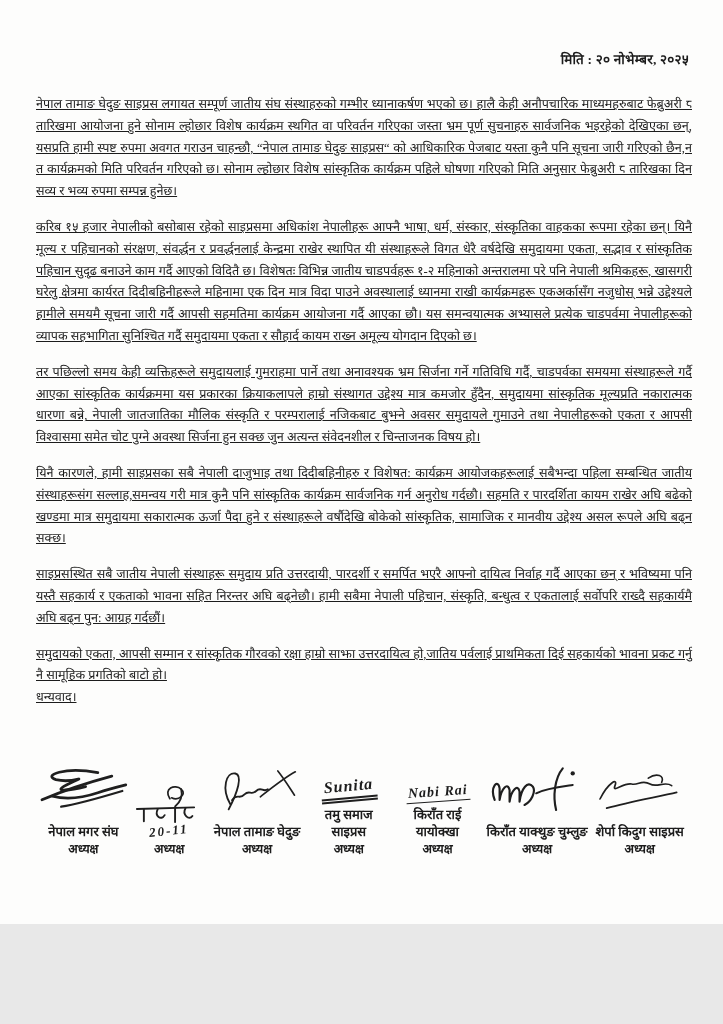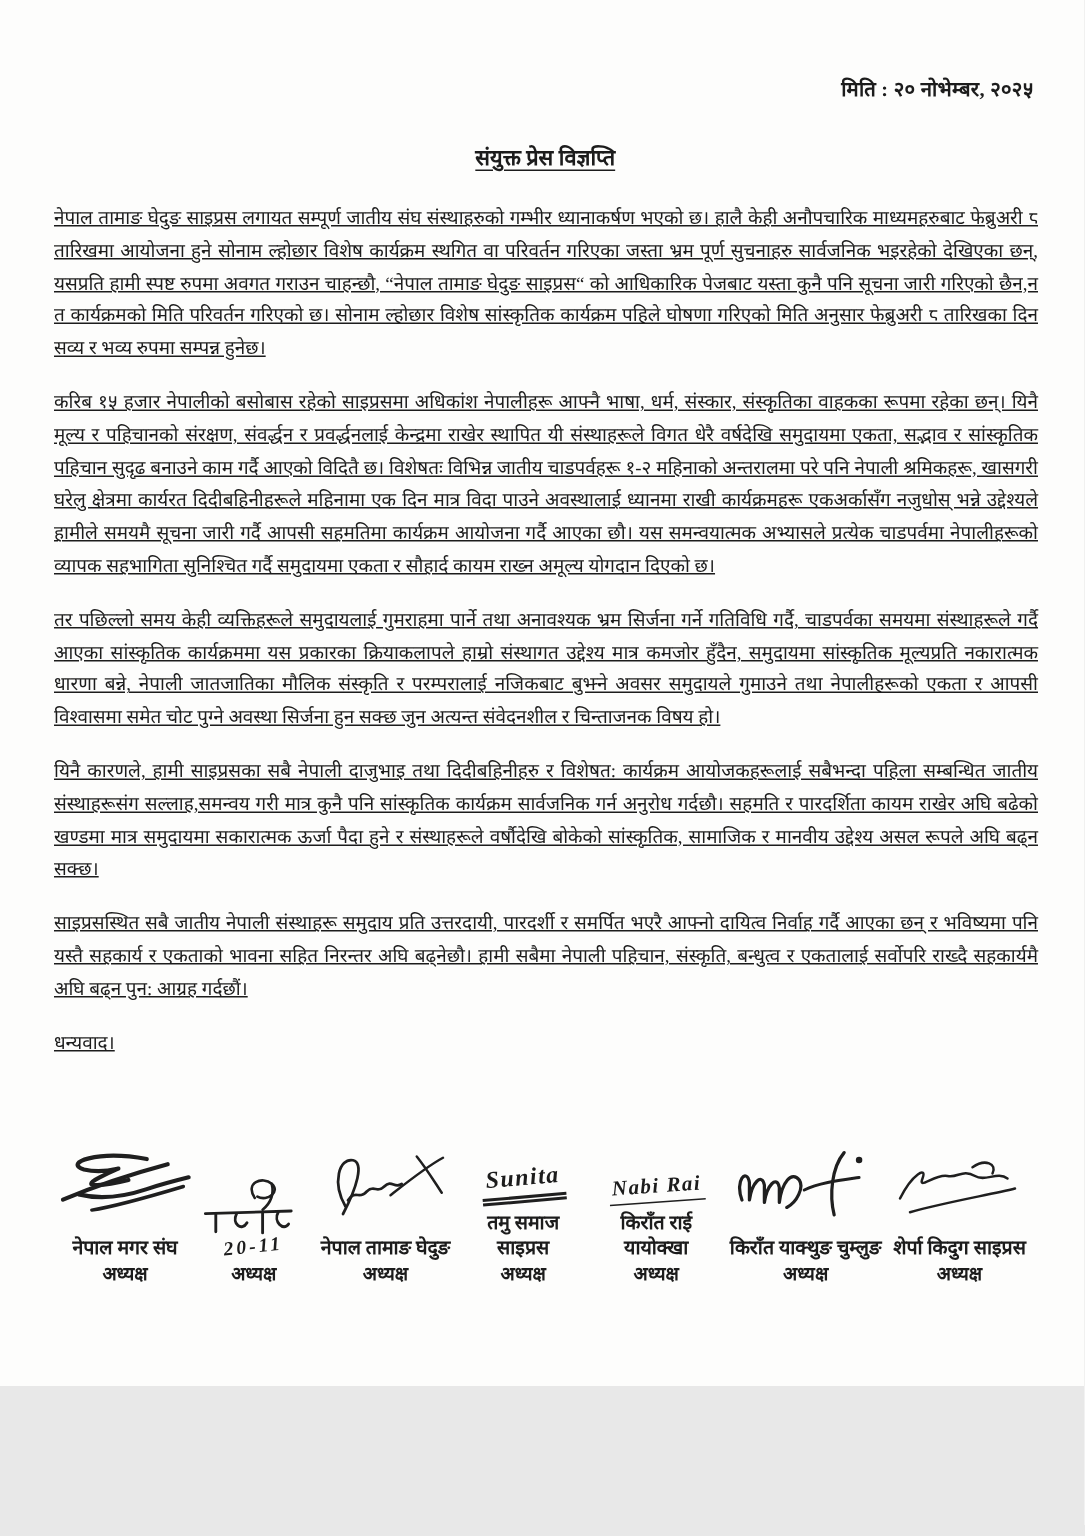--- a/index.html
+++ b/index.html
@@ -85,28 +85,28 @@
     text-align:left;line-height:1.4;
   }
 </style>
 </head>
 <body>
 
 <div class="page">
 
   <div class="date-line">मिति : २० नोभेम्बर, २०२५</div>
 
-  <div class="doc-title">संयुक्त प्रेस विज्ञप्ति</div>
 
   <div class="body-text">
     <p class="para">नेपाल तामाङ घेदुङ साइप्रस लगायत सम्पूर्ण जातीय संघ संस्थाहरुको गम्भीर ध्यानाकर्षण भएको छ। हालै केही अनौपचारिक माध्यमहरुबाट फेब्रुअरी ८ तारिखमा आयोजना हुने सोनाम ल्होछार विशेष कार्यक्रम स्थगित वा परिवर्तन गरिएका जस्ता भ्रम पूर्ण सुचनाहरु सार्वजनिक भइरहेको देखिएका छन्, यसप्रति हामी स्पष्ट रुपमा अवगत गराउन चाहन्छौ, “नेपाल तामाङ घेदुङ साइप्रस“ को आधिकारिक पेजबाट यस्ता कुनै पनि सूचना जारी गरिएको छैन,न त कार्यक्रमको मिति परिवर्तन गरिएको छ। सोनाम ल्होछार विशेष   सांस्कृतिक कार्यक्रम पहिले घोषणा गरिएको मिति अनुसार फेब्रुअरी ८ तारिखका दिन सव्य र भव्य रुपमा सम्पन्न हुनेछ।</p>
     <p class="para">करिब १५ हजार नेपालीको बसोबास रहेको साइप्रसमा अधिकांश नेपालीहरू आफ्नै भाषा, धर्म, संस्कार, संस्कृतिका वाहकका रूपमा रहेका छन्। यिनै मूल्य र पहिचानको संरक्षण, संवर्द्धन र प्रवर्द्धनलाई केन्द्रमा राखेर स्थापित यी संस्थाहरूले विगत धेरै वर्षदेखि समुदायमा एकता, सद्भाव र सांस्कृतिक पहिचान सुदृढ बनाउने काम गर्दै आएको विदितै छ। विशेषतः विभिन्न जातीय चाडपर्वहरू १-२ महिनाको अन्तरालमा परे पनि नेपाली श्रमिकहरू, खासगरी घरेलु क्षेत्रमा कार्यरत दिदीबहिनीहरूले महिनामा एक दिन मात्र विदा पाउने अवस्थालाई ध्यानमा राखी कार्यक्रमहरू एकअर्कासँग नजुधोस् भन्ने उद्देश्यले हामीले समयमै सूचना जारी गर्दै आपसी सहमतिमा कार्यक्रम आयोजना गर्दै आएका छौ। यस समन्वयात्मक अभ्यासले प्रत्येक चाडपर्वमा नेपालीहरूको व्यापक सहभागिता सुनिश्चित गर्दै समुदायमा एकता र सौहार्द कायम राख्न अमूल्य योगदान दिएको छ।</p>
     <p class="para">तर पछिल्लो समय केही व्यक्तिहरूले समुदायलाई गुमराहमा पार्ने तथा अनावश्यक भ्रम सिर्जना गर्ने गतिविधि गर्दै, चाडपर्वका समयमा संस्थाहरूले गर्दै आएका सांस्कृतिक कार्यक्रममा यस प्रकारका क्रियाकलापले हाम्रो संस्थागत उद्देश्य मात्र कमजोर हुँदैन, समुदायमा सांस्कृतिक मूल्यप्रति नकारात्मक धारणा बन्ने, नेपाली जातजातिका मौलिक संस्कृति र परम्परालाई नजिकबाट बुझ्ने अवसर समुदायले गुमाउने तथा नेपालीहरूको एकता र आपसी विश्वासमा समेत चोट पुग्ने अवस्था सिर्जना हुन सक्छ जुन अत्यन्त संवेदनशील र चिन्ताजनक विषय हो।</p>
     <p class="para">यिनै कारणले, हामी साइप्रसका सबै नेपाली दाजुभाइ तथा दिदीबहिनीहरु र विशेषत: कार्यक्रम आयोजकहरूलाई सबैभन्दा पहिला सम्बन्धित जातीय संस्थाहरूसंग सल्लाह,समन्वय गरी मात्र कुनै पनि सांस्कृतिक कार्यक्रम सार्वजनिक गर्न अनुरोध गर्दछौ। सहमति र पारदर्शिता कायम राखेर अघि बढेको खण्डमा मात्र समुदायमा सकारात्मक ऊर्जा पैदा हुने र   संस्थाहरूले वर्षौदेखि बोकेको सांस्कृतिक, सामाजिक र मानवीय उद्देश्य असल रूपले अघि बढ्न सक्छ।</p>
     <p class="para">साइप्रसस्थित सबै जातीय नेपाली संस्थाहरू समुदाय प्रति उत्तरदायी, पारदर्शी र समर्पित भएरै आफ्नो दायित्व निर्वाह गर्दै आएका छन् र भविष्यमा पनि यस्तै सहकार्य र एकताको भावना सहित निरन्तर अघि बढ्नेछौ। हामी सबैमा नेपाली पहिचान, संस्कृति, बन्धुत्व र एकतालाई सर्वोपरि राख्दै सहकार्यमै अघि बढ्न पुन: आग्रह गर्दछौं।</p>
+    <p class="para tight">समुदायको एकता, आपसी सम्मान र सांस्कृतिक गौरवको रक्षा   हाम्रो साझा उत्तरदायित्व हो,जातिय पर्वलाई   प्राथमिकता दिई सहकार्यको भावना प्रकट गर्नु नै सामूहिक प्रगतिको बाटो हो।</p>
     <p class="para tight">धन्यवाद।</p>
   </div>
 
   <div class="sig-row">
 
     <div class="sig-col">
       <div class="sig-art">
         <svg width="96" height="56" viewBox="0 0 110 60">
           <path class="ink" stroke-width="3.2" d="M72,9 C34,2 8,12 24,17 C46,22 64,9 36,23 C18,32 42,29 58,25"></path>
           <path class="ink" stroke-width="3.2" d="M8,40 C32,30 62,20 88,13"></path>

